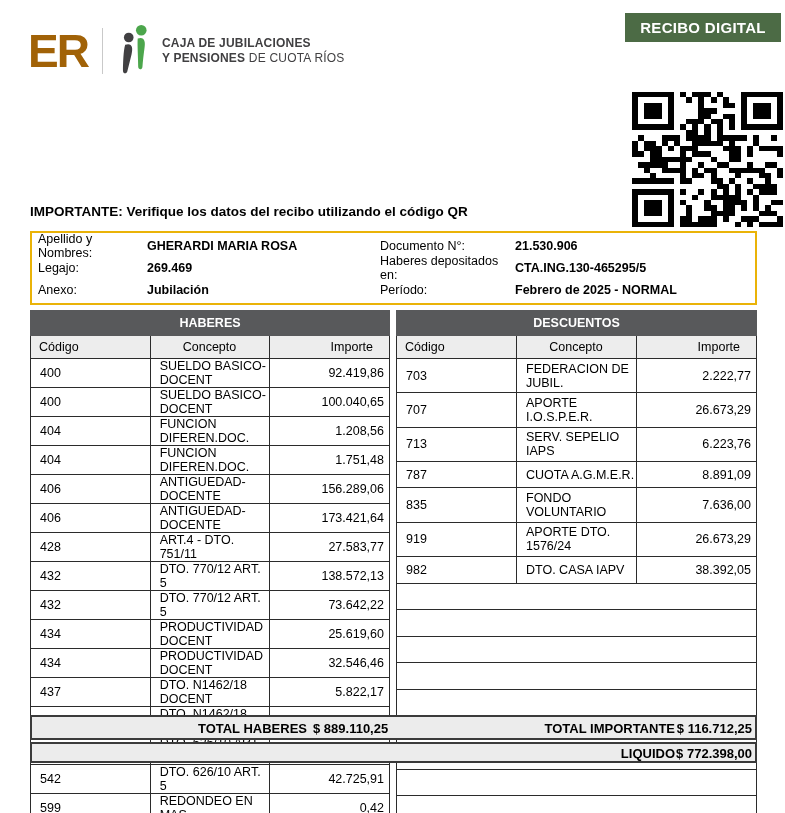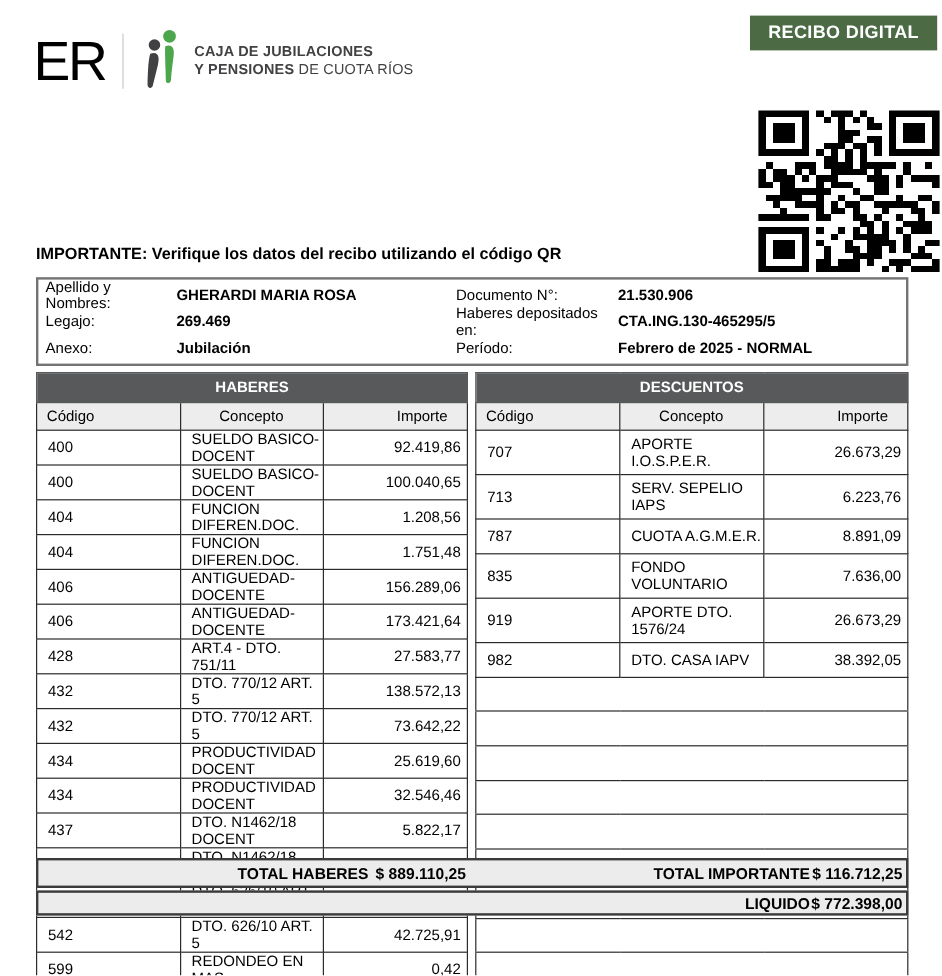--- a/index.html
+++ b/index.html
@@ -3,40 +3,40 @@
 <meta charset="utf-8">
 <style>
   html,body { margin:0; padding:0; background:#fff; }
   .page {
     position:relative; width:785px; height:813px; background:#fff;
     font-family:"Liberation Sans", sans-serif; color:#000; overflow:hidden;
   }
 
   
   .logo-block { position:absolute; left:28px; top:24px; display:flex; align-items:center; }
-  .er-mark { font-size:46px; font-weight:400; color:#000000; letter-spacing:-2px; line-height:1; }
+  .er-mark { font-size:46px; font-weight:700; color:#a16207; letter-spacing:-2px; line-height:1; }
   .logo-divider { width:1px; height:46px; background:#c9c9c9; margin:0 14px; }
   .people-icon { margin-right:9px; display:block; }
   .org-name { font-size:12px; color:#414042; line-height:15px; letter-spacing:0.2px; font-weight:bold; }
   .org-name .light { font-weight:normal; }
 
   .badge {
     position:absolute; left:625px; top:13px; width:156px; height:29px;
     background:#4C6B45; color:#fff; font-weight:bold; font-size:15px;
     display:flex; align-items:center; justify-content:center; letter-spacing:0.3px;
   }
 
   .qr { position:absolute; left:632px; top:92px; }
 
   .notice { position:absolute; left:30px; top:204px; font-weight:bold; font-size:13.5px; }
 
   
   .info-box {
     position:absolute; left:30px; top:231px; width:727px; height:74px;
-    border:2px solid #737373; box-sizing:border-box;
+    border:2px solid #eab308; box-sizing:border-box;
     display:flex; flex-direction:column; justify-content:space-around; padding:2px 0;
   }
   .info-row { display:flex; align-items:center; font-size:12.5px; height:22px; }
   .if-l1 { width:109px; padding-left:6px; }
   .if-v1 { width:233px; font-weight:bold; }
   .if-l2 { width:135px; }
   .if-v2 { flex:1; font-weight:bold; }
 
   
   .tables { position:absolute; left:30px; top:310px; width:727px; display:flex; gap:6px; }
@@ -543,20 +543,25 @@
             <th colspan="3">DESCUENTOS</th>
           </tr>
         <tr class="cols">
           <th class="c-code">Código</th>
           <th class="c-concept">Concepto</th>
           <th class="c-amount">Importe</th>
         </tr>
       </thead>
       <tbody>
           <tr>
+            <td class="c-code">703</td>
+            <td class="c-concept">FEDERACION DE JUBIL.</td>
+            <td class="c-amount">2.222,77</td>
+          </tr>
+          <tr>
             <td class="c-code">707</td>
             <td class="c-concept">APORTE I.O.S.P.E.R.</td>
             <td class="c-amount">26.673,29</td>
           </tr>
           <tr>
             <td class="c-code">713</td>
             <td class="c-concept">SERV. SEPELIO IAPS</td>
             <td class="c-amount">6.223,76</td>
           </tr>
           <tr>

